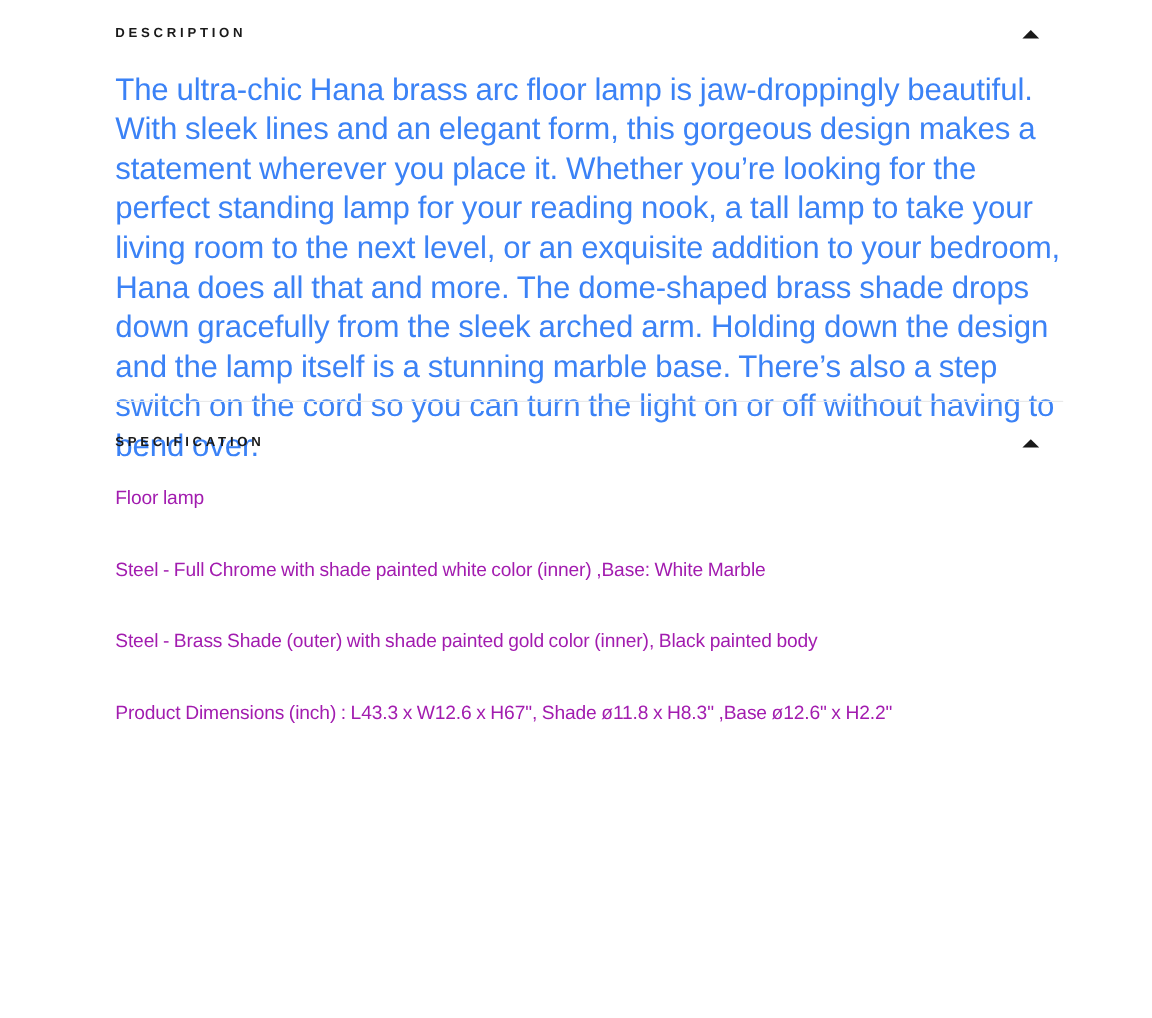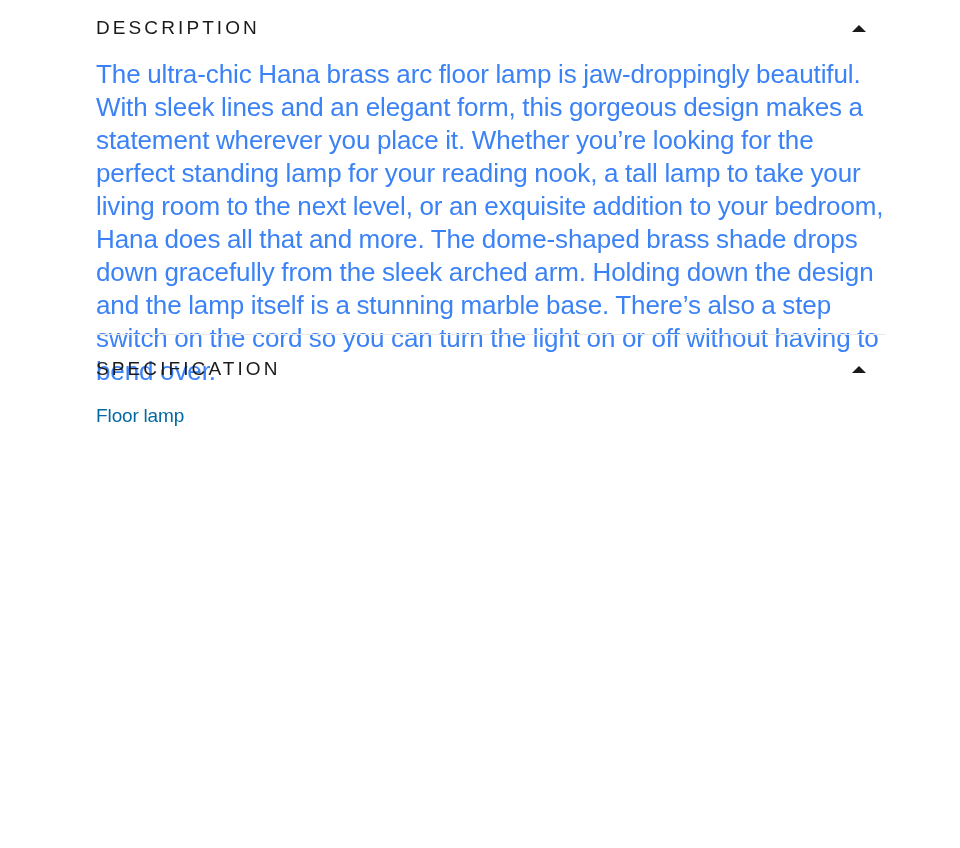--- a/index.html
+++ b/index.html
@@ -21,22 +21,22 @@
       width: 790px;
     }
     .section-header {
       position: relative;
       display: flex;
       align-items: center;
       justify-content: space-between;
       cursor: pointer;
     }
     .section-title {
-      font-size: 19px;
-      font-weight: normal;
+      font-size: 11px;
+      font-weight: bold;
       letter-spacing: 3.1px;
       text-transform: uppercase;
       color: #1a1a1a;
     }
     .caret {
       width: 0;
       height: 0;
       border-left: 7px solid transparent;
       border-right: 7px solid transparent;
       border-bottom: 7px solid #1a1a1a;
@@ -78,23 +78,23 @@
     .spec-list {
       position: absolute;
       top: 399px;
       left: 0;
       width: 792px;
       margin: 0;
       padding: 0;
       list-style: none;
     }
     .spec-item {
-      font-size: 19px;
+      font-size: 16px;
       line-height: 33px;
-      color: #0369a1;
+      color: #a21caf;
       margin: 0 0 26.5px 0;
       letter-spacing: -0.1px;
       word-spacing: -0.5px;
     }
   </style>
 </head>
 <body>
 
 <div class="container">
 
@@ -107,15 +107,18 @@
 
   <div class="divider"></div>
 
   <div class="section-header spec-header">
     <span class="section-title">SPECIFICATION</span>
     <span class="caret"></span>
   </div>
 
   <ul class="spec-list">
     <li class="spec-item">Floor lamp</li>
+    <li class="spec-item">Steel - Full Chrome with shade painted white color (inner) ,Base: White Marble</li>
+    <li class="spec-item">Steel - Brass Shade (outer) with shade painted gold color (inner), Black painted body</li>
+    <li class="spec-item">Product Dimensions (inch) : L43.3 x W12.6 x H67", Shade ø11.8 x H8.3" ,Base ø12.6" x H2.2"</li>
   </ul>
 
 </div>
 
 </body></html>

